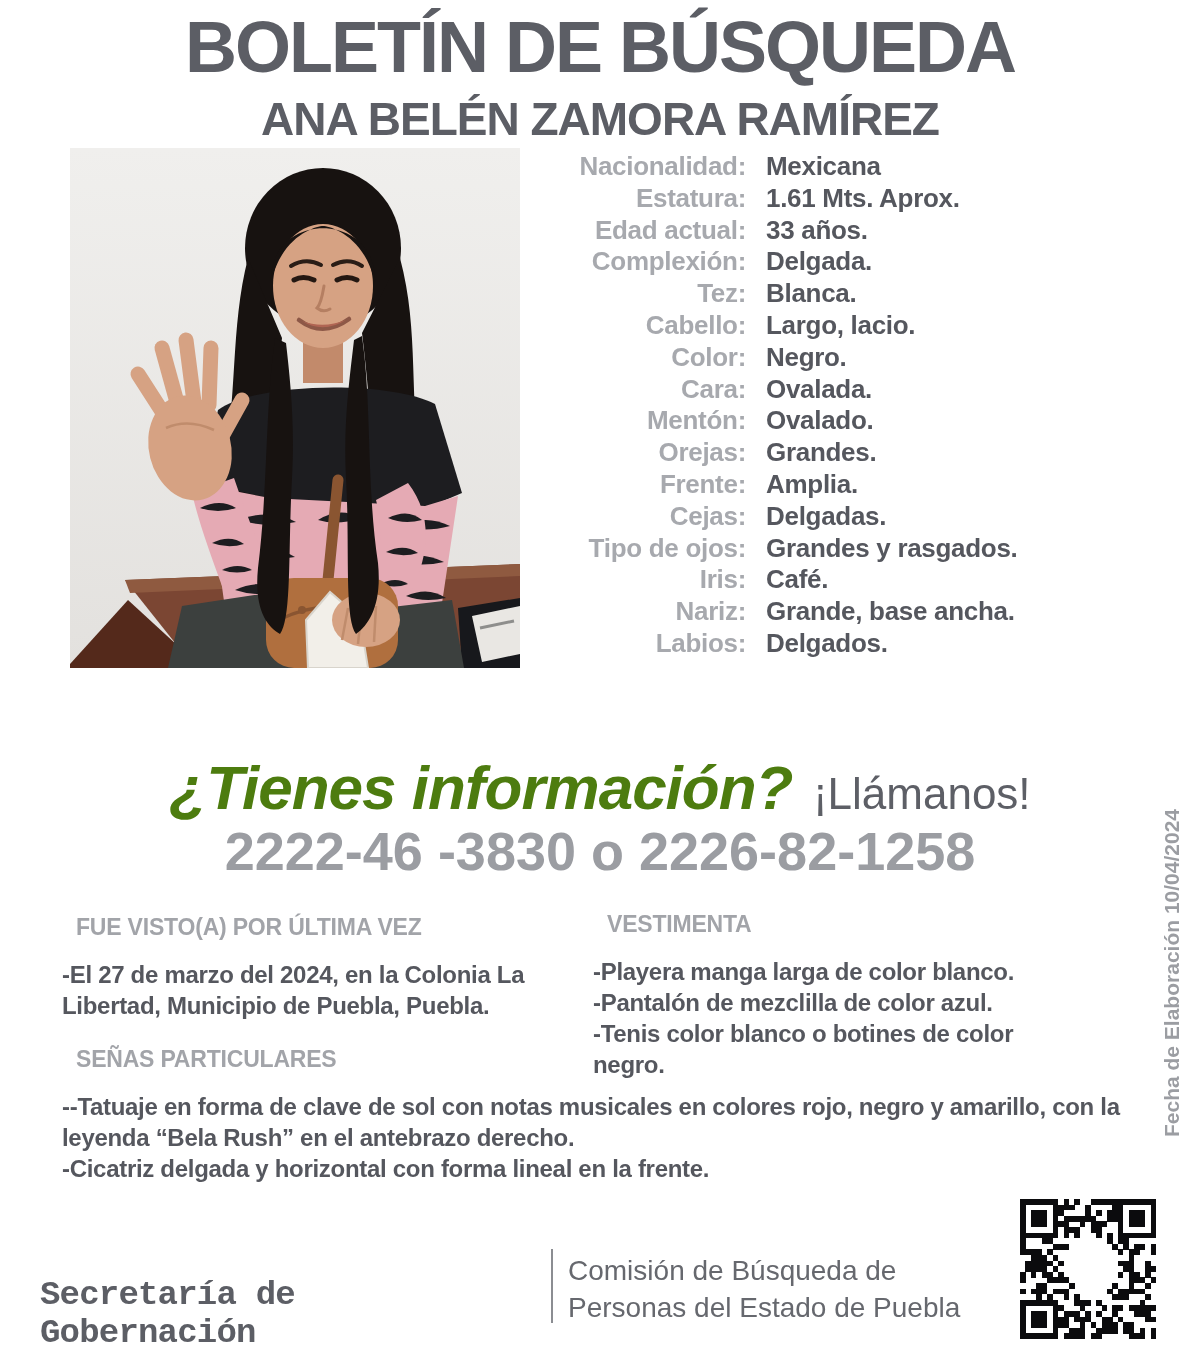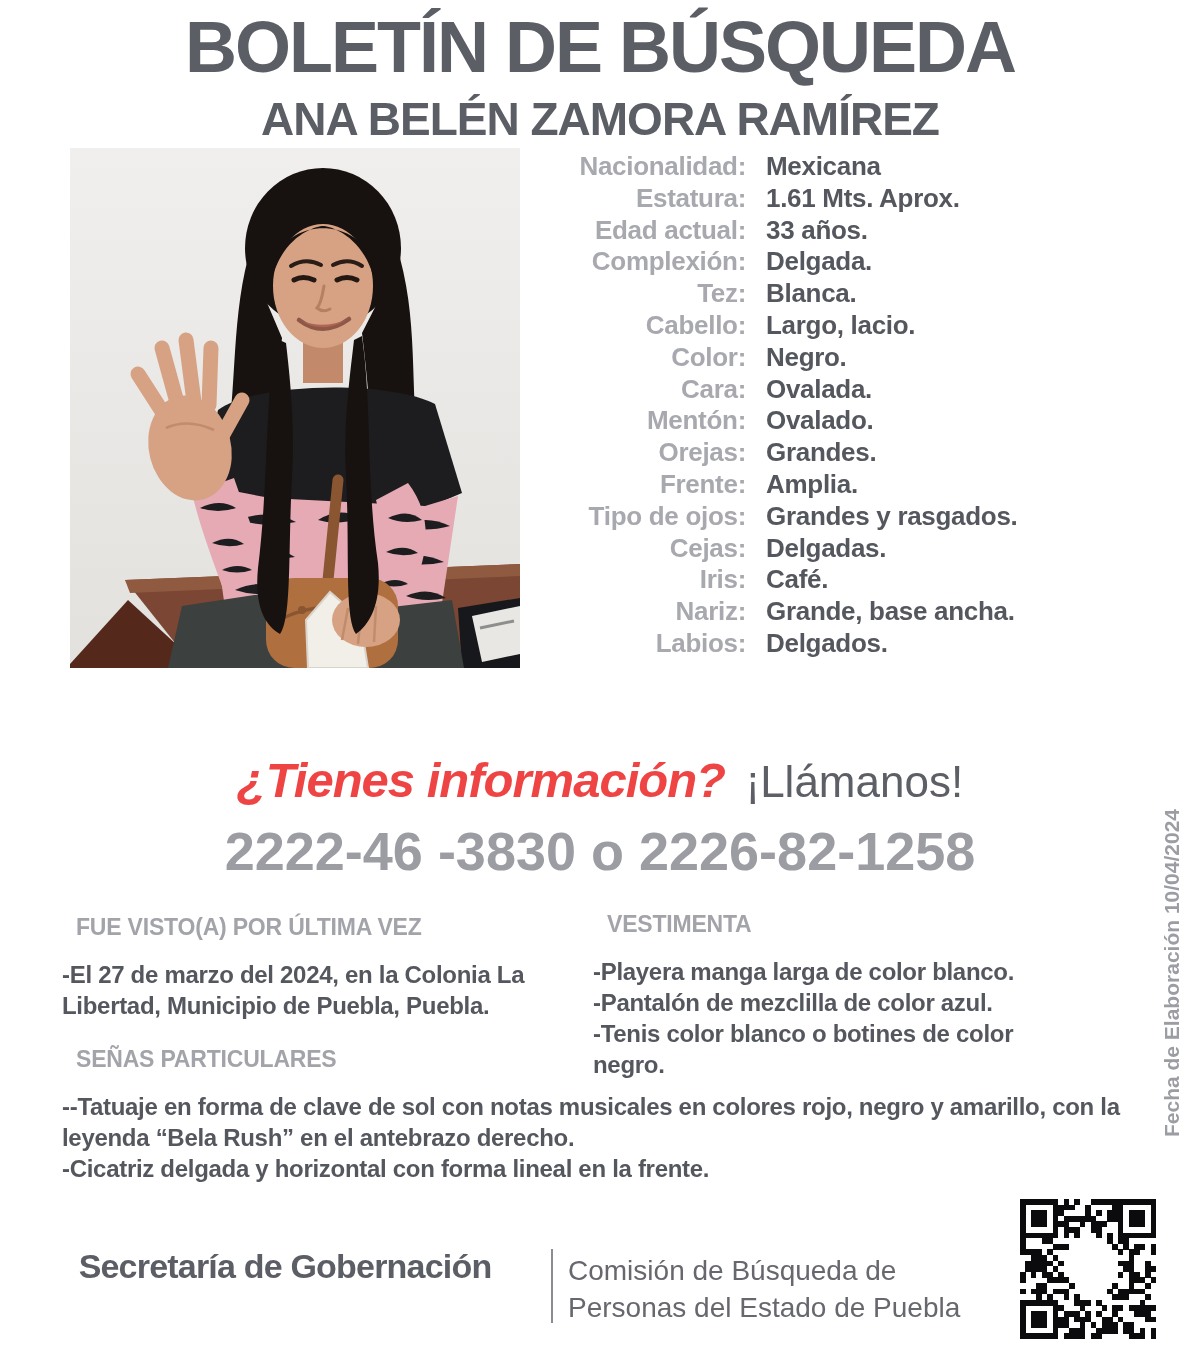--- a/index.html
+++ b/index.html
@@ -24,21 +24,21 @@
   .attr-row{display:flex;align-items:baseline;height:31.8px;}
   .attr-label{
     width:206px;text-align:right;flex:0 0 206px;
     font-size:26px;font-weight:700;color:#a7a9ae;letter-spacing:-0.3px;
   }
   .attr-value{
     margin-left:20px;font-size:26px;font-weight:800;color:#55575e;letter-spacing:-0.3px;
   }
   
   .cta{position:absolute;top:752px;left:0;width:100%;text-align:center;white-space:nowrap;}
-  .cta-question{font-size:49px;font-weight:900;font-style:italic;color:#ef4444;letter-spacing:-1px;}
+  .cta-question{font-size:62px;font-weight:900;font-style:italic;color:#4d7c0f;letter-spacing:-1px;}
   .cta-call{font-size:44px;font-weight:400;color:#5d5f66;margin-left:16px;}
   .phones{
     position:absolute;top:820px;left:0;width:100%;text-align:center;
     font-size:54px;font-weight:900;color:#9b9da2;letter-spacing:0px;
   }
   
   .block h3{
     margin:14px;font-size:23px;font-weight:900;color:#a2a4a9;letter-spacing:-0.2px;line-height:28px;
   }
   .block .body-line{
@@ -50,21 +50,21 @@
   .marks{position:absolute;left:62px;top:1031px;width:1092px;}
   
   .elaboration{
     position:absolute;left:992px;top:960px;width:362px;height:26px;
     transform:rotate(-90deg);text-align:center;
     font-size:21px;font-weight:700;color:#9b9da2;white-space:nowrap;
   }
   
   .qr{position:absolute;left:1020px;top:1199px;width:136px;height:140px;}
   
-  .footer-left{position:absolute;left:40px;top:1247px;width:490px;text-align:center;}
+  .footer-left{position:absolute;left:40px;top:1276px;width:490px;text-align:left;font-family:Liberation Mono, monospace;}
   .footer-org{font-size:34px;font-weight:900;color:#5c5e65;letter-spacing:-0.8px;line-height:38px;}
   .footer-gov{font-size:28px;font-weight:400;color:#66686e;line-height:34px;margin-top:2px;}
   .footer-divider{position:absolute;left:551px;top:1249px;width:2px;height:74px;background:#8b8d92;}
   .footer-right{position:absolute;left:568px;top:1252px;}
   .footer-commission{font-size:28px;font-weight:400;color:#66686e;line-height:37px;}
 </style>
 </head>
 <body>
 
 <div class="page">
@@ -232,27 +232,27 @@
         <span class="attr-label">Orejas:</span>
         <span class="attr-value">Grandes.</span>
       </div>
 
       <div class="attr-row">
         <span class="attr-label">Frente:</span>
         <span class="attr-value">Amplia.</span>
       </div>
 
       <div class="attr-row">
+        <span class="attr-label">Cejas:</span>
+        <span class="attr-value">Delgadas.</span>
+      </div>
+
+      <div class="attr-row">
         <span class="attr-label">Tipo de ojos:</span>
         <span class="attr-value">Grandes y rasgados.</span>
-      </div>
-
-      <div class="attr-row">
-        <span class="attr-label">Cejas:</span>
-        <span class="attr-value">Delgadas.</span>
       </div>
 
       <div class="attr-row">
         <span class="attr-label">Iris:</span>
         <span class="attr-value">Café.</span>
       </div>
 
       <div class="attr-row">
         <span class="attr-label">Nariz:</span>
         <span class="attr-value">Grande, base ancha.</span>

